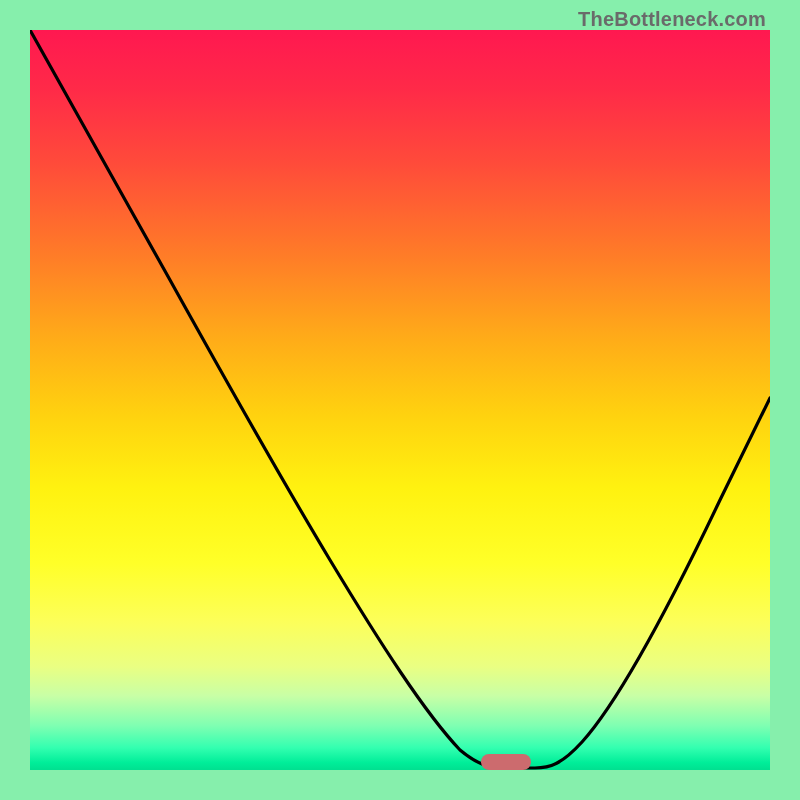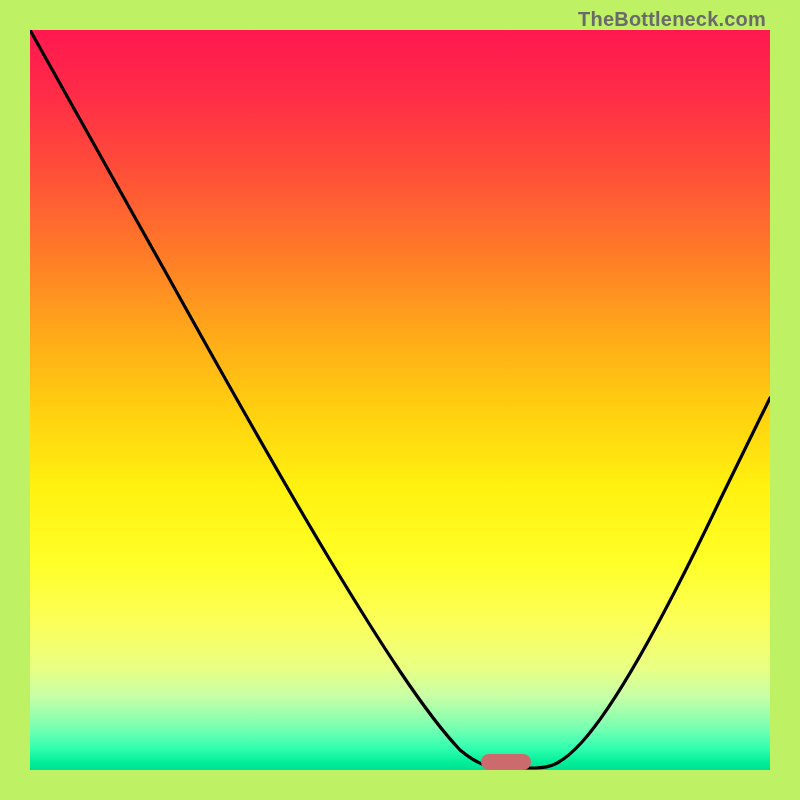--- a/index.html
+++ b/index.html
@@ -9,21 +9,21 @@
     height: 800px;
     overflow: hidden;
     background: #000;
   }
   .frame {
     position: absolute;
     left: 0;
     top: 0;
     width: 800px;
     height: 800px;
-    background: #bef264;
+    background: #86efac;
   }
   .plot {
     position: absolute;
     left: 30px;
     top: 30px;
     width: 740px;
     height: 740px;
   }
   .gradient {
     position: absolute;

